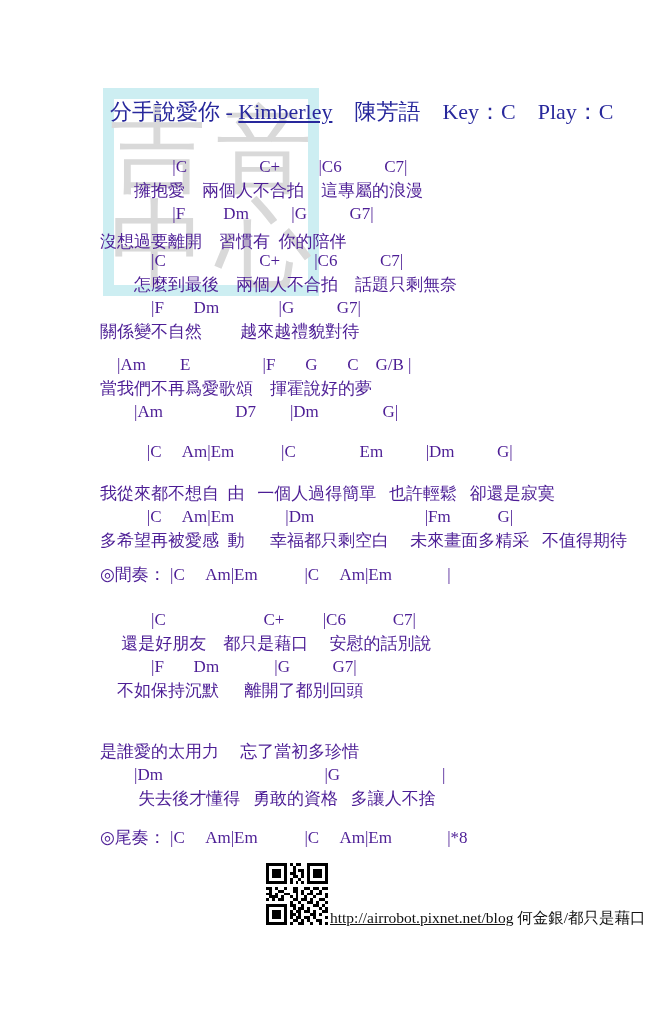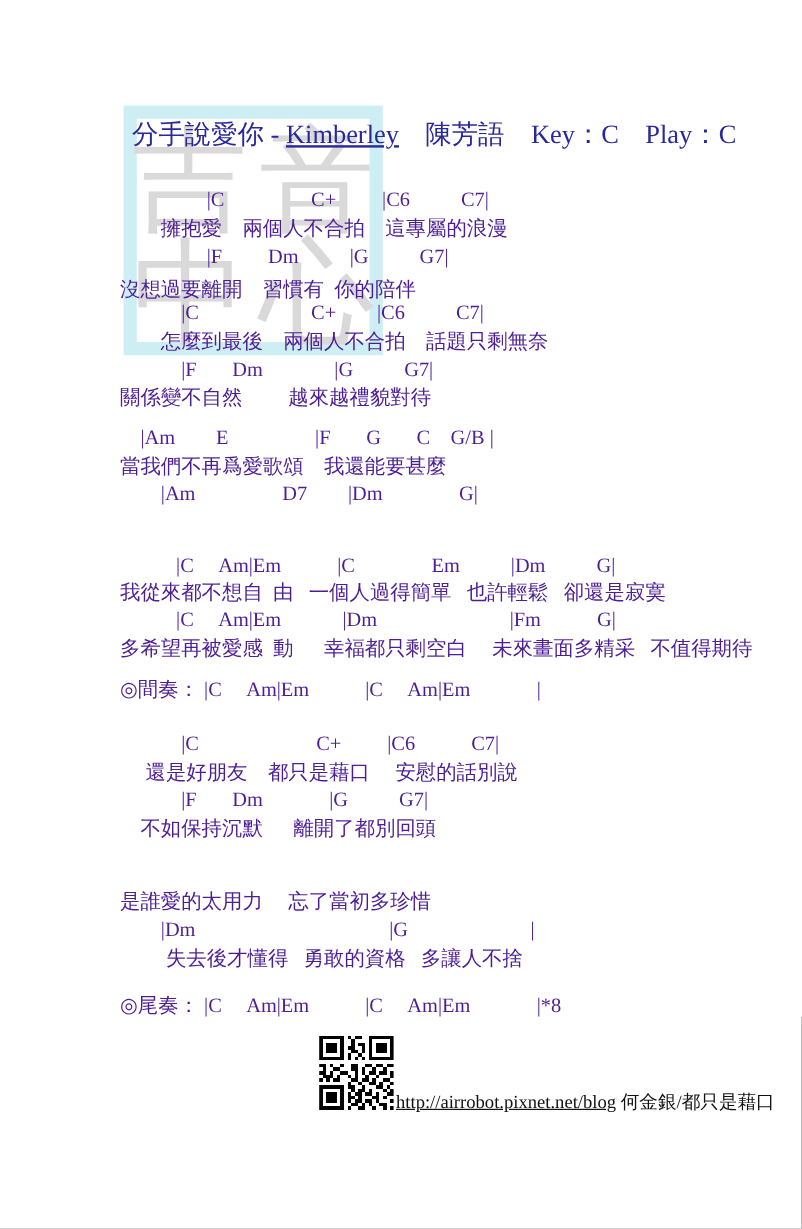--- a/index.html
+++ b/index.html
@@ -80,24 +80,24 @@
   <div class="ln" style="top:155px">                 |C                 C+         |C6          C7|</div>
   <div class="ln" style="top:179px">        擁抱愛    兩個人不合拍    這專屬的浪漫</div>
   <div class="ln" style="top:202px">                 |F         Dm          |G          G7|</div>
   <div class="ln" style="top:230px">沒想過要離開    習慣有  你的陪伴</div>
   <div class="ln" style="top:249px">            |C                      C+        |C6          C7|</div>
   <div class="ln" style="top:273px">        怎麼到最後    兩個人不合拍    話題只剩無奈</div>
   <div class="ln" style="top:296px">            |F       Dm              |G          G7|</div>
   <div class="ln" style="top:320px">關係變不自然         越來越禮貌對待</div>
 
   <div class="ln" style="top:353px">    |Am        E                 |F       G       C    G/B |</div>
-  <div class="ln" style="top:377px">當我們不再爲愛歌頌    我還能要甚麼</div>
+  <div class="ln" style="top:377px">當我們不再爲愛歌頌    揮霍說好的夢</div>
   <div class="ln" style="top:400px">        |Am                 D7        |Dm               G|</div>
 
-  <div class="ln" style="top:460px">           |C     Am|Em           |C               Em          |Dm          G|</div>
+  <div class="ln" style="top:440px">           |C     Am|Em           |C               Em          |Dm          G|</div>
   <div class="ln" style="top:482px">我從來都不想自  由   一個人過得簡單   也許輕鬆   卻還是寂寞</div>
   <div class="ln" style="top:505px">           |C     Am|Em            |Dm                          |Fm           G|</div>
   <div class="ln" style="top:529px">多希望再被愛感  動      幸福都只剩空白     未來畫面多精采   不值得期待</div>
 
   <div class="ln" style="top:563px">◎間奏： |C     Am|Em           |C     Am|Em             |</div>
 
   <div class="ln" style="top:608px">            |C                       C+         |C6           C7|</div>
   <div class="ln" style="top:632px">     還是好朋友    都只是藉口     安慰的話別說</div>
   <div class="ln" style="top:655px">            |F       Dm             |G          G7|</div>
   <div class="ln" style="top:679px">    不如保持沉默      離開了都別回頭</div>

